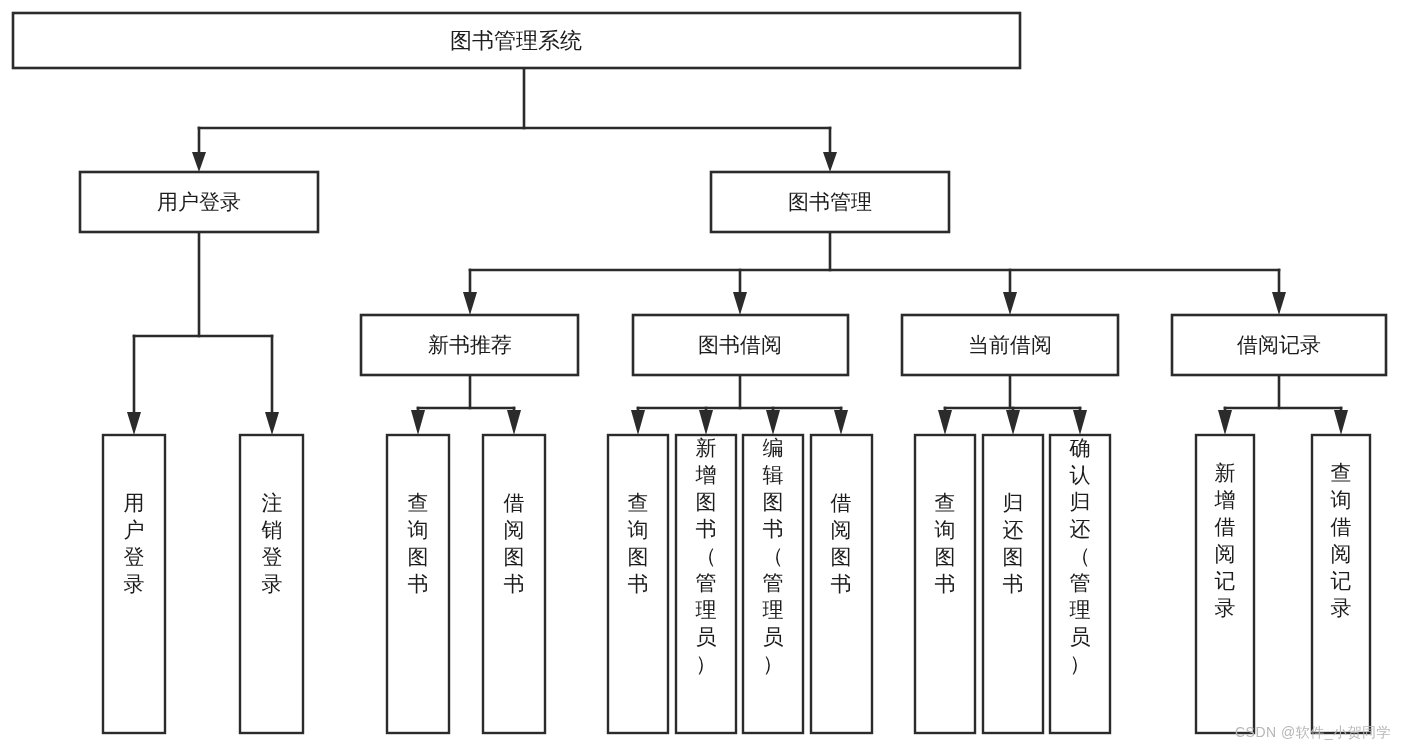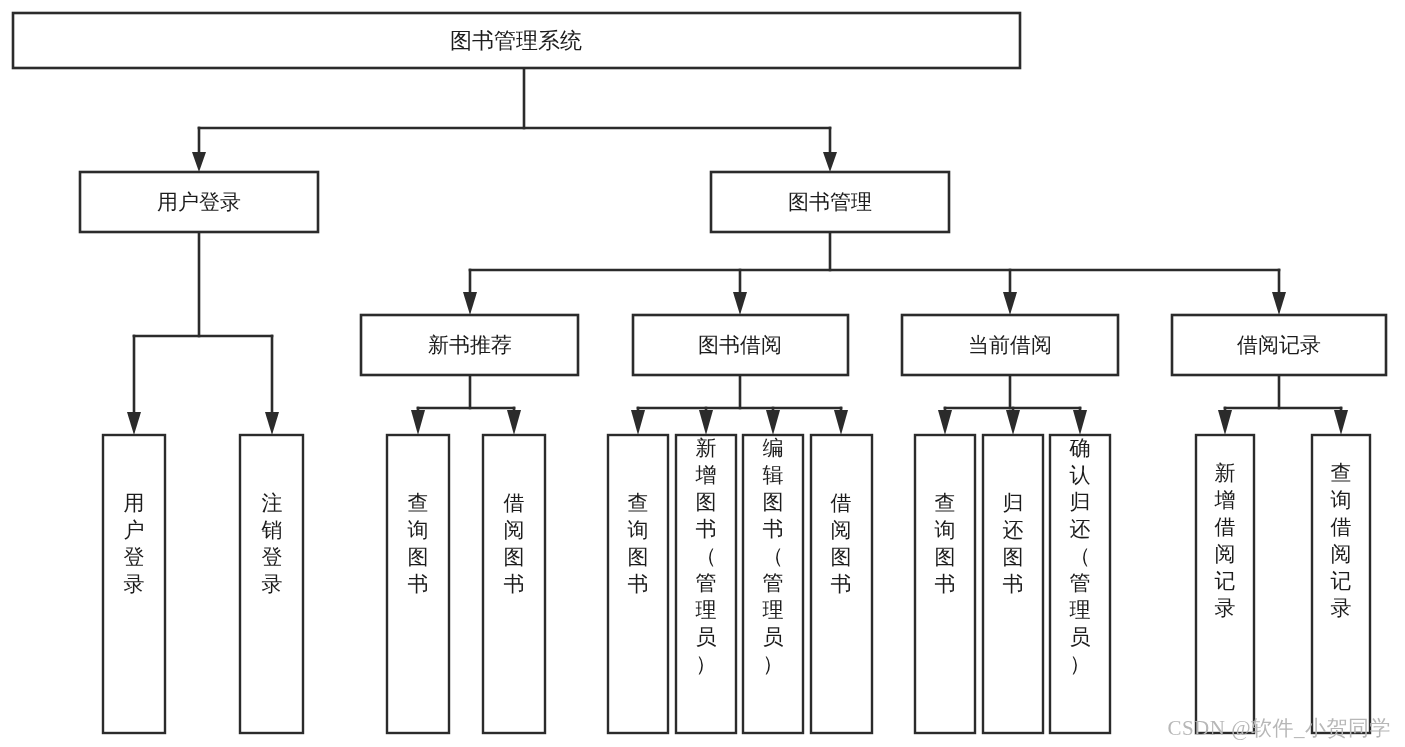--- a/index.html
+++ b/index.html
@@ -59,22 +59,22 @@
     font-family: "DejaVu Sans", "Liberation Sans", sans-serif;
     font-size: 21px;
     fill: #1c1c1c;
     text-anchor: middle;
     white-space: pre;
   }
   .watermark {
     position: absolute;
     right: 14px;
     bottom: 5px;
-    font-family: Liberation Serif, serif;
-    font-size: 21px;
+    font-family: Liberation Sans, sans-serif;
+    font-size: 14px;
     color: #b7b7b7;
     letter-spacing: 0.5px;
     user-select: none;
     pointer-events: none;
     text-align: center;
   }
 </style>
 </head>
 <body>
 

